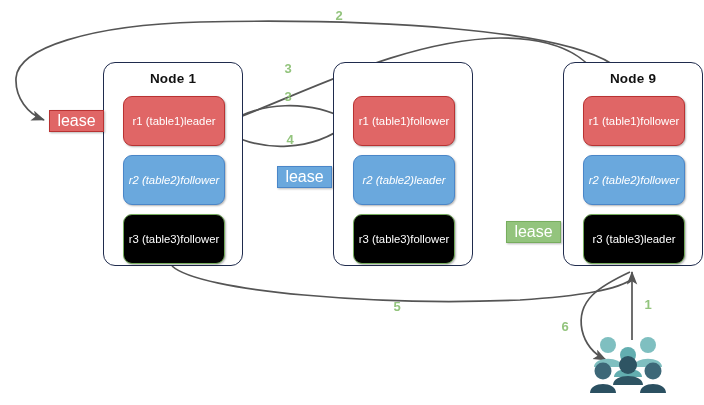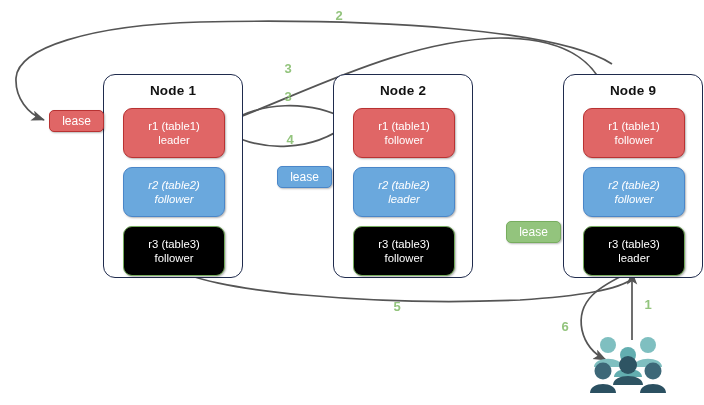--- a/index.html
+++ b/index.html
@@ -2,36 +2,36 @@
 <html><head>
 <meta charset="utf-8">
 <style>
   html,body{margin:0;padding:0;background:#ffffff;}
   body{width:704px;height:405px;overflow:hidden;
        font-family:"Liberation Sans","DejaVu Sans",sans-serif;}
   #stage{position:relative;width:704px;height:405px;background:#ffffff;}
   svg.layer{position:absolute;left:0;top:0;width:704px;height:405px;pointer-events:none;}
 
   .node-box{position:absolute;border:1.6px solid #1f2b4d;border-radius:12px;
-            background:#ffffff;box-sizing:border-box;margin-top:12px;}
+            background:#ffffff;box-sizing:border-box;}
   .node-title{position:absolute;left:0;right:0;top:8px;text-align:center;
               font-size:13.5px;font-weight:bold;color:#111111;letter-spacing:.2px;}
 
   .rep{position:absolute;border-radius:9px;box-sizing:border-box;
-       display:flex;flex-direction:column;align-items:center;justify-content:center;
+       display:flex;flex-direction:row;align-items:center;justify-content:center;
        color:#ffffff;font-size:11.3px;line-height:14px;text-align:center;
        box-shadow:1px 1px 2px rgba(0,0,0,.30);}
   .rep span{display:block;}
   .rep.red{background:#e06666;border:1.4px solid #b83232;}
   .rep.blue{background:#6aa8dd;border:1.4px solid #4a86c8;font-style:italic;}
   .rep.green{background:#000000;border:1.4px solid #77ad5e;}
 
-  .lease{position:absolute;border-radius:5px;box-sizing:border-box;
+  .lease{position:absolute;border-radius:0;box-sizing:border-box;
          display:flex;align-items:center;justify-content:center;
-         color:#ffffff;font-size:12px;
+         color:#ffffff;font-size:16px;
          box-shadow:1px 1px 2px rgba(0,0,0,.28);}
   .lease.red{background:#e06666;border:1.5px solid #b83232;}
   .lease.blue{background:#6aa8dd;border:1.5px solid #4a86c8;}
   .lease.green{background:#93c47d;border:1.5px solid #77ad5e;}
 
   .steplbl{position:absolute;color:#93c47d;font-size:13px;font-weight:bold;
            text-align:center;}
 
   .users{position:absolute;}
 </style>
@@ -72,21 +72,20 @@
       <span>r2 (table2)</span>
       <span>follower</span>
     </div>
     <div class="rep green" style="left:19px;top:151px;width:102px;height:50px;">
       <span>r3 (table3)</span>
       <span>follower</span>
     </div>
   </div>
 
   <div class="node-box" style="left:333px;top:62px;width:140px;height:204px;">
-    <div class="node-title">Node 2</div>
     <div class="rep red" style="left:19px;top:33px;width:102px;height:50px;">
       <span>r1 (table1)</span>
       <span>follower</span>
     </div>
     <div class="rep blue" style="left:19px;top:92px;width:102px;height:50px;">
       <span>r2 (table2)</span>
       <span>leader</span>
     </div>
     <div class="rep green" style="left:19px;top:151px;width:102px;height:50px;">
       <span>r3 (table3)</span>

